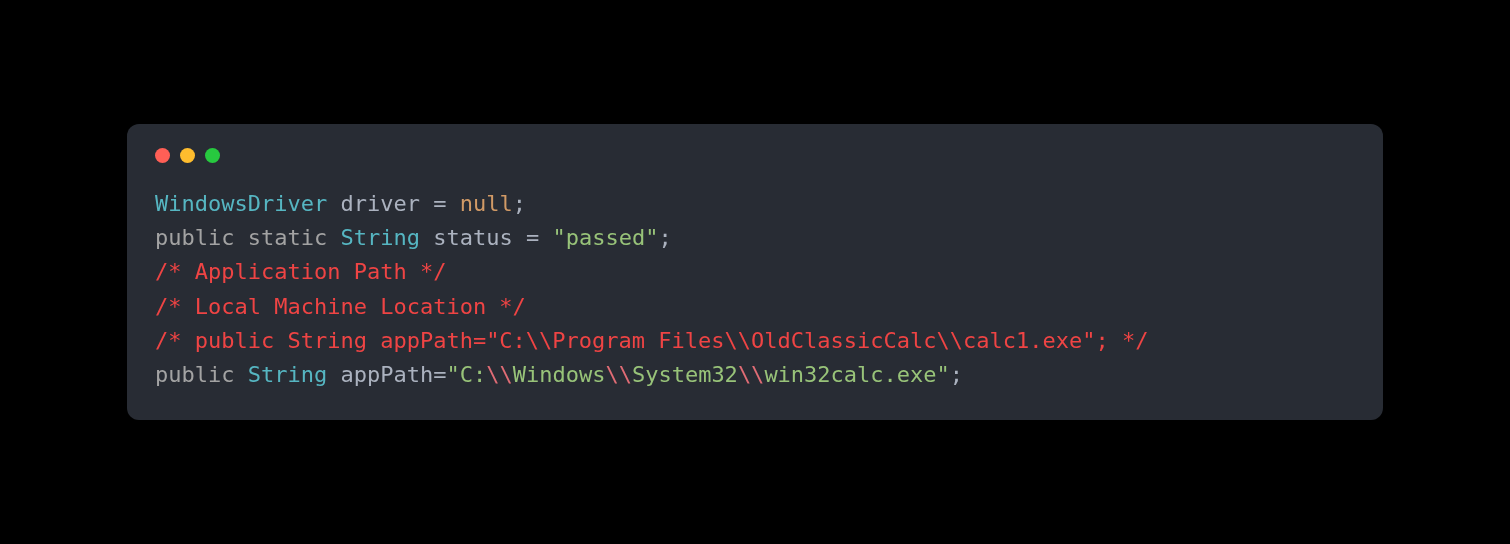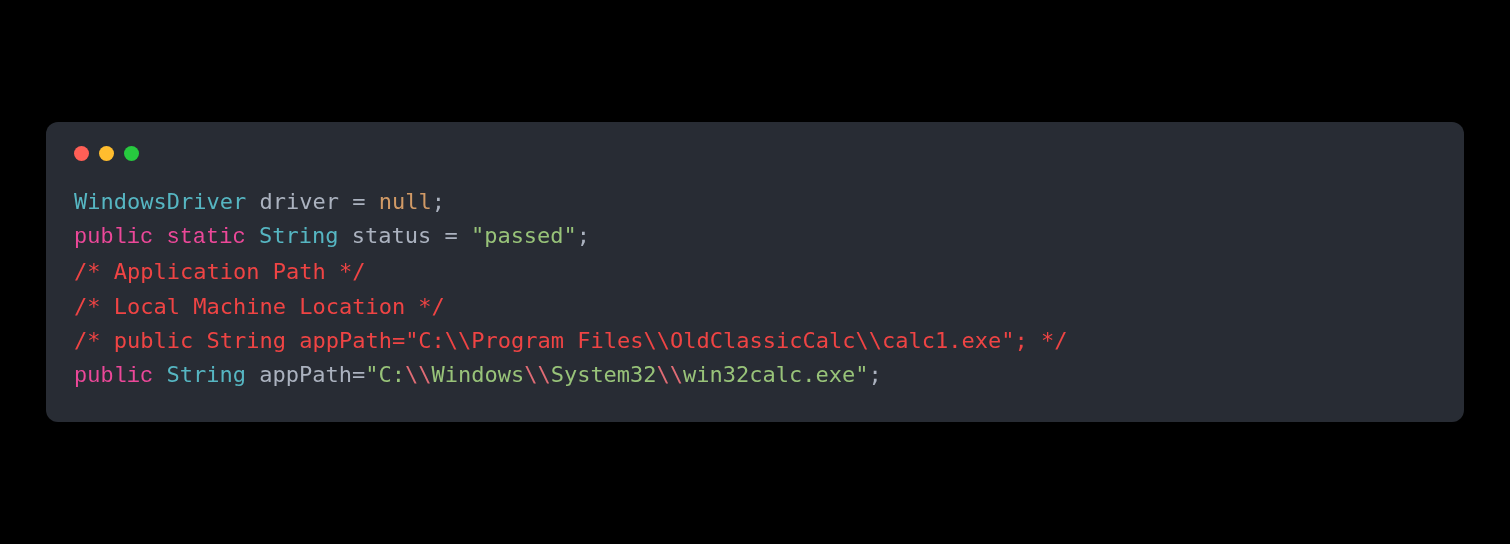--- a/index.html
+++ b/index.html
@@ -12,21 +12,21 @@
       width: 1510px;
       height: 544px;
       display: flex;
       align-items: center;
       justify-content: center;
       font-family: 'SF Mono', 'Monaco', 'Menlo', 'Consolas', monospace;
     }
     .code-window {
       background: #282c34;
       border-radius: 12px;
-      width: 1418px;
+      width: 1256px;
       padding: 24px 28px 28px 28px;
       box-shadow: 0 10px 40px rgba(0,0,0,0.5);
     }
     .window-controls {
       display: flex;
       gap: 10px;
       margin-bottom: 24px;
     }
     .control-dot {
       width: 15px;
@@ -37,21 +37,21 @@
     .dot-yellow { background: #ffbd2e; }
     .dot-green { background: #27c93f; }
     .code-content {
       font-size: 22px;
       line-height: 1.55;
       white-space: pre;
       color: #abb2bf;
     }
     .tk-type { color: #56b6c2; }
     .tk-plain { color: #abb2bf; }
-    .tk-keyword { color: #ec4899; font-family: Liberation Mono, monospace; }
+    .tk-keyword { color: #a3a3a3; }
     .tk-null { color: #d19a66; }
     .tk-string { color: #98c379; }
     .tk-escape { color: #e06c75; }
     .tk-comment { color: #ef4444; }
     .tk-punct { color: #abb2bf; }
   </style>
 </head>
 <body>
 
 <div class="code-window">

